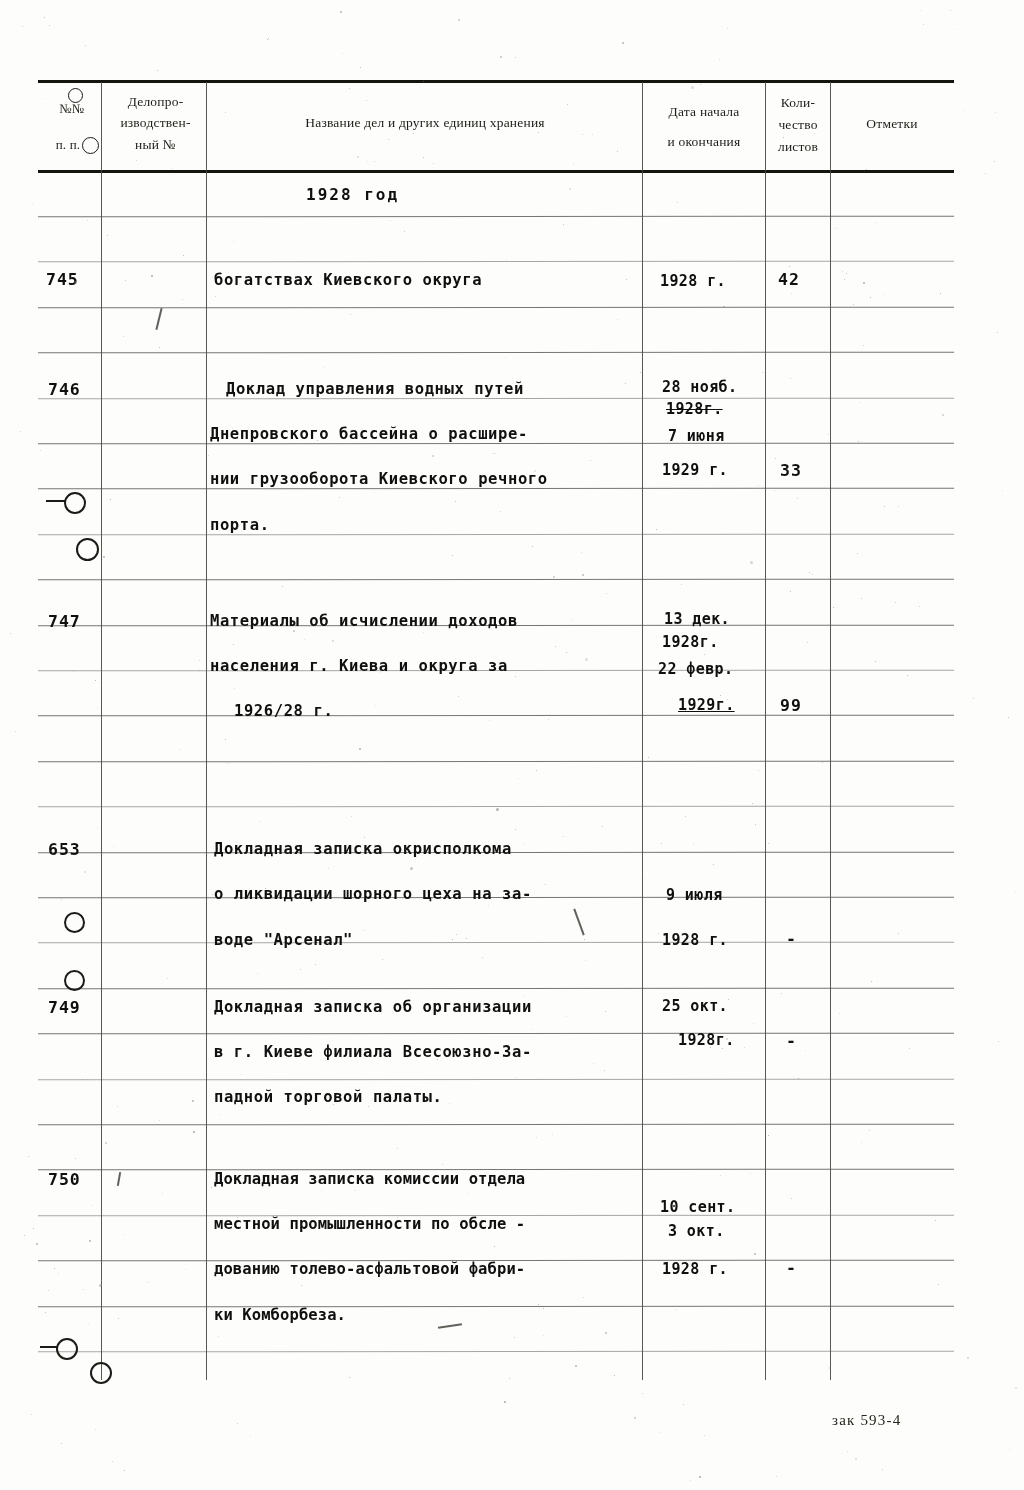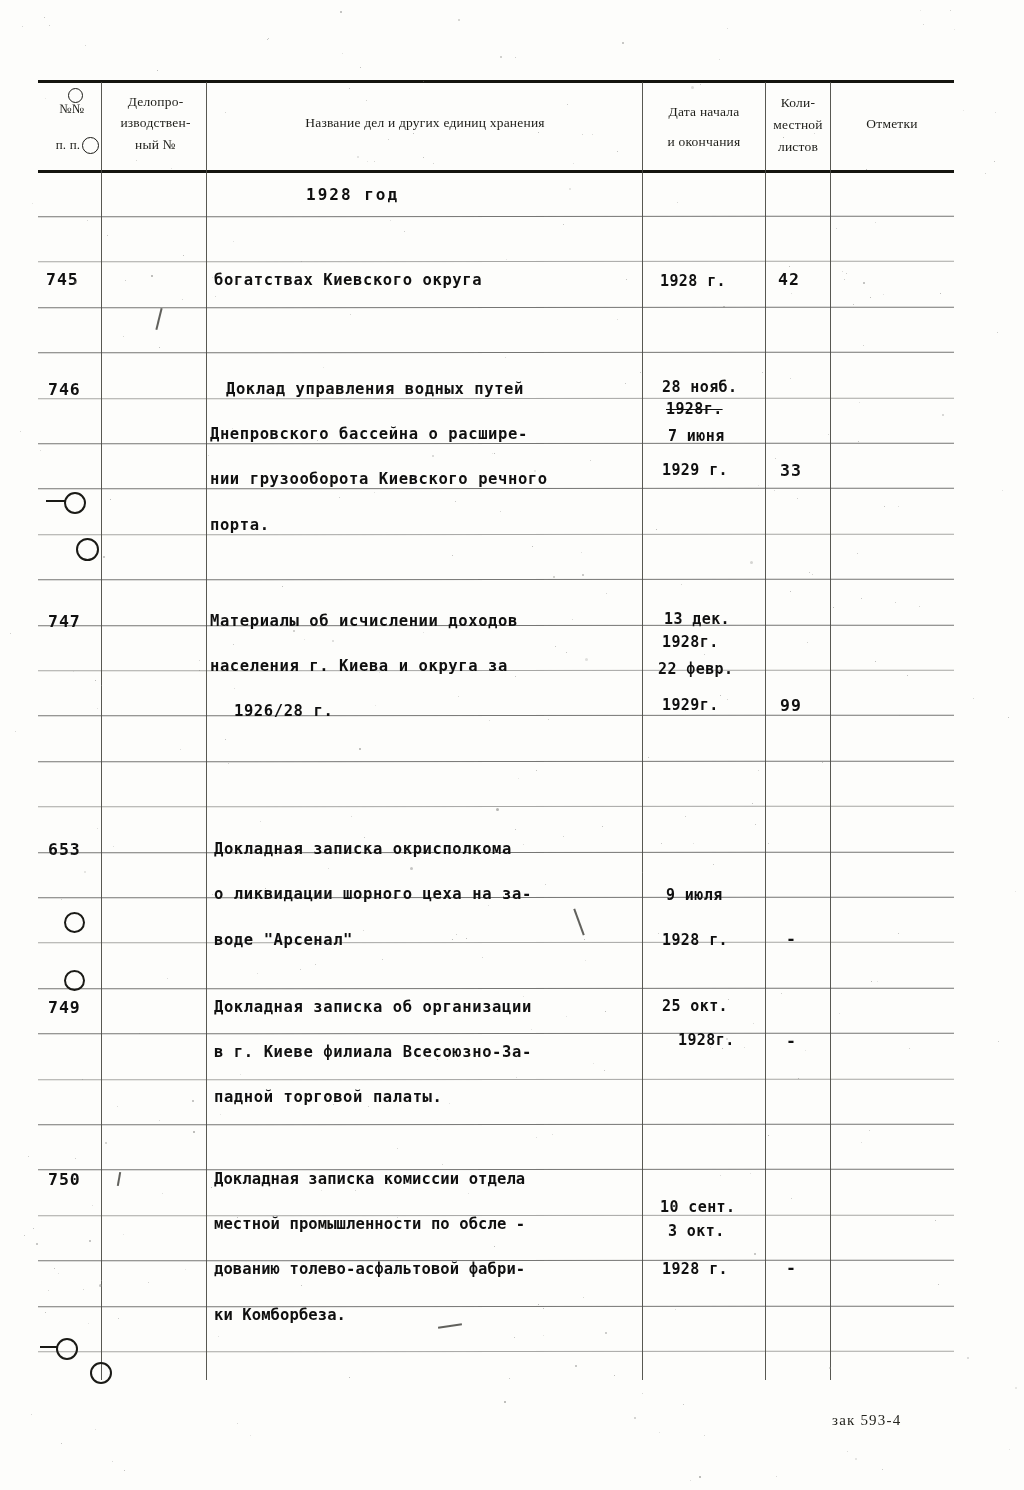--- a/index.html
+++ b/index.html
@@ -198,21 +198,21 @@
     <div class="hdr" style="left:70px; top:12px; width:95px;">Делопро-</div>
     <div class="hdr" style="left:68px; top:33px; width:99px;">изводствен-</div>
     <div class="hdr" style="left:70px; top:55px; width:95px;">ный №</div>
 
     <div class="hdr" style="left:172px; top:33px; width:430px;">Название дел и других единиц хранения</div>
 
     <div class="hdr" style="left:606px; top:22px; width:120px;">Дата начала</div>
     <div class="hdr" style="left:606px; top:52px; width:120px;">и окончания</div>
 
     <div class="hdr" style="left:729px; top:13px; width:62px;">Коли-</div>
-    <div class="hdr" style="left:729px; top:35px; width:62px;">местной</div>
+    <div class="hdr" style="left:729px; top:35px; width:62px;">чество</div>
     <div class="hdr" style="left:729px; top:57px; width:62px;">листов</div>
 
     <div class="hdr" style="left:794px; top:34px; width:120px;">Отметки</div>
 
     <div class="tw yearhdr" style="left:268px; top:105px;">1928 год</div>
 
     <div class="tw num" style="left:8px; top:190px;">745</div>
     <div class="tw" style="left:176px; top:191px;">богатствах Киевского округа</div>
     <div class="tw date" style="left:622px; top:192px;">1928 г.</div>
     <div class="tw cnt" style="left:740px; top:190px;">42</div>
@@ -230,21 +230,21 @@
     <div class="tw cnt" style="left:742px; top:381px;">33</div>
 
     <div class="tw num" style="left:10px; top:532px;">747</div>
     <div class="tw" style="left:172px; top:532px;">Материалы об исчислении доходов</div>
     <div class="tw" style="left:172px; top:577px;">населения г. Киева и округа за</div>
     <div class="tw" style="left:196px; top:622px;">1926/28 г.</div>
 
     <div class="tw date" style="left:626px; top:530px;">13 дек.</div>
     <div class="tw date" style="left:624px; top:553px;">1928г.</div>
     <div class="tw date" style="left:620px; top:580px;">22 февр.</div>
-    <div class="tw date" style="left:624px; top:616px;">1929г.</div>
+    <div class="tw date" style="left:640px; top:616px;text-decoration:underline;">1929г.</div>
     <div class="tw cnt" style="left:742px; top:616px;">99</div>
 
     <div class="tw num" style="left:10px; top:760px;">653</div>
     <div class="tw" style="left:176px; top:760px;">Докладная записка окрисполкома</div>
     <div class="tw" style="left:176px; top:805px;">о ликвидации шорного цеха на за-</div>
     <div class="tw" style="left:176px; top:851px;">воде "Арсенал"</div>
 
     <div class="tw date" style="left:628px; top:806px;">9 июля</div>
     <div class="tw date" style="left:624px; top:851px;">1928 г.</div>
     <div class="tw cnt" style="left:748px; top:849px;">-</div>

